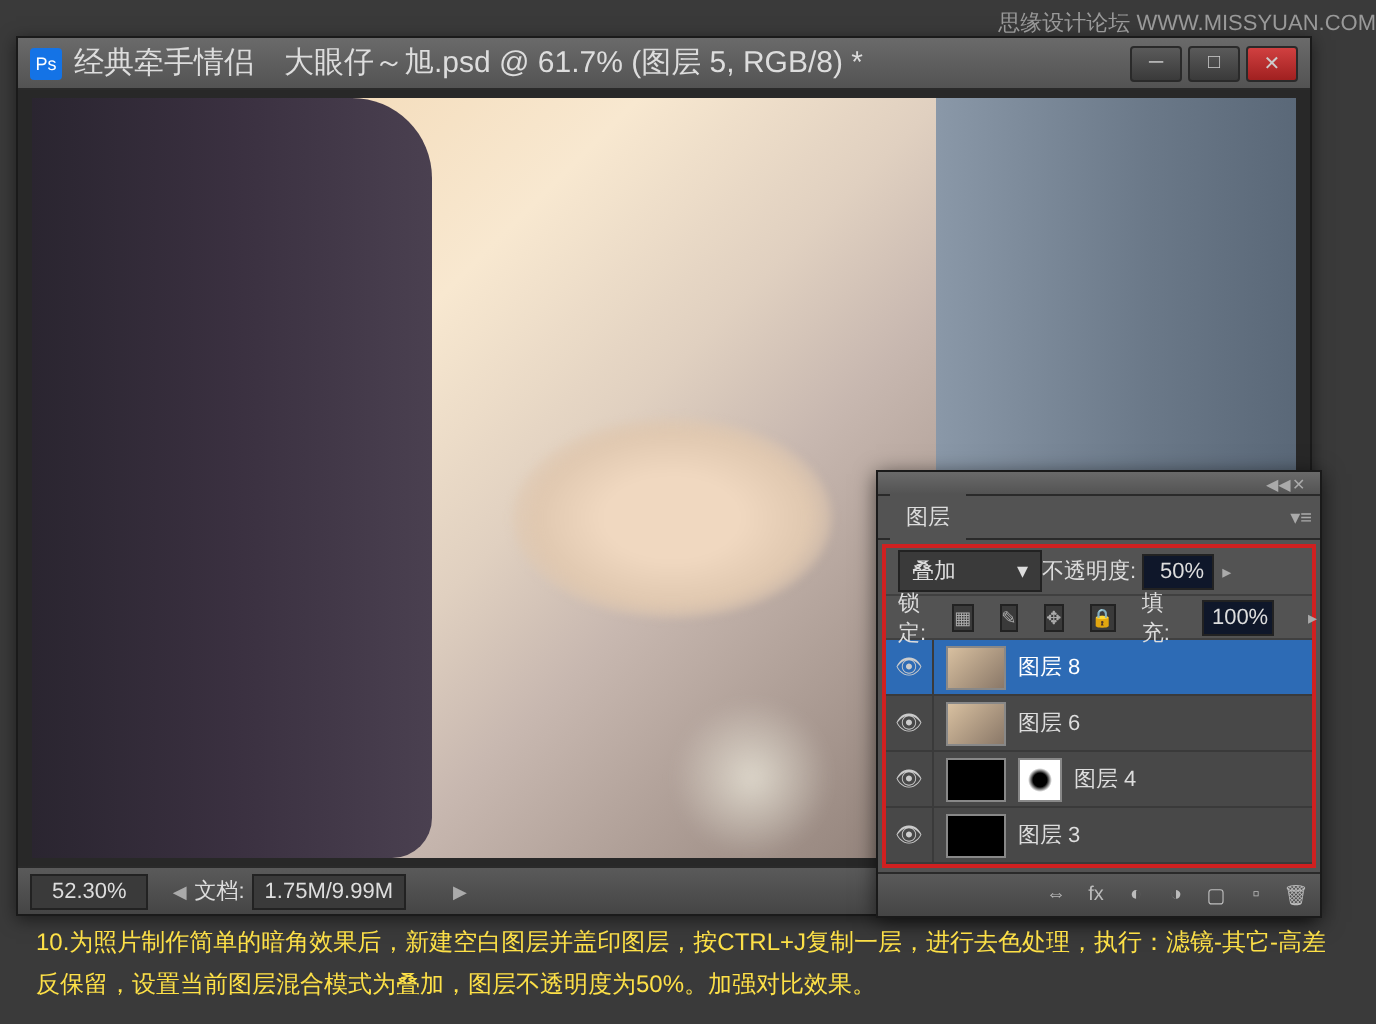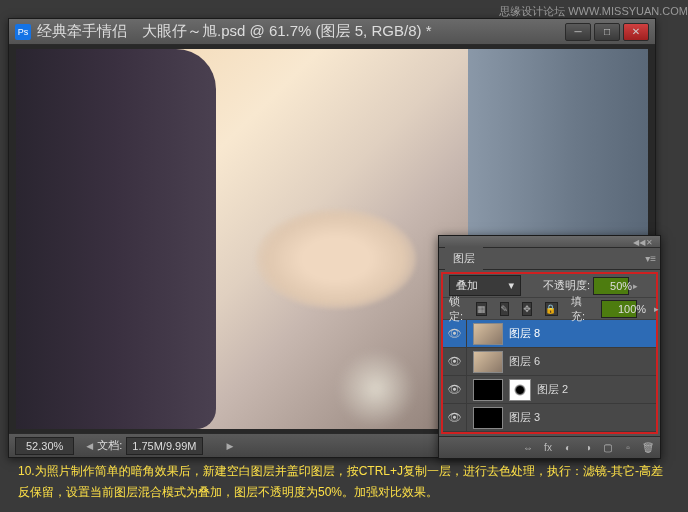--- a/index.html
+++ b/index.html
@@ -24,23 +24,23 @@
 .doc-label{margin-right:4px}
 .doc-info{background:#3a3a3a;border:1px solid #222;padding:2px 5px;margin-right:20px}
 .layers-panel{position:absolute;top:235px;left:438px;width:223px;background:#535353;border:1px solid #1a1a1a;box-shadow:0 2px 10px rgba(0,0,0,.6)}
 .panel-header{height:12px;background:linear-gradient(#6a6a6a,#535353);border-bottom:1px solid #2a2a2a;display:flex;justify-content:flex-end;align-items:center;padding:0 4px;gap:3px}
 .hdr-icon{width:10px;height:8px;color:#aaa;font-size:8px;cursor:pointer}
 .tabs{height:22px;display:flex;align-items:center;padding-left:6px;border-bottom:1px solid #2a2a2a}
 .tab{color:#ddd;font-size:11px;padding:4px 8px;background:#535353}
 .tab-menu{margin-left:auto;margin-right:4px;color:#aaa;font-size:10px;cursor:pointer}
 .red-box{border:2px solid #d02020;margin:2px}
 .blend-row{height:24px;display:flex;align-items:center;padding:0 6px;font-size:11px;color:#ddd;border-bottom:1px solid #404040}
-.blend-select{background:#3a3a3a;border:1px solid #222;padding:2px 6px;width:72px;display:flex;justify-content:space-between;align-items:center;margin-right:22px}
+.blend-select{background:#3a3a3a;border:1px solid #222;padding:2px 6px;width:72px;display:flex;justify-content:space-between;align-items:center;margin-right:0}
 .opacity-label{margin-right:3px}
-.opacity-input{background:#4d7c0f;border:1px solid #222;padding:2px 16px;width:36px;text-align:right}
+.opacity-input{background:#0f172a;border:1px solid #222;padding:2px 4px;width:36px;text-align:right}
 .lock-row{height:22px;display:flex;align-items:center;padding:0 6px;font-size:11px;color:#ddd;border-bottom:1px solid #404040;gap:13px}
 .lock-icon{width:14px;height:14px;background:#3a3a3a;border:1px solid #222;font-size:9px;display:flex;align-items:center;justify-content:center;color:#aaa}
 .fill-label{margin-left:auto;margin-right:3px}
 .layers-list{background:#484848}
 .layer-row{height:28px;display:flex;align-items:center;border-bottom:1px solid #3a3a3a;font-size:11px;color:#ddd}
 .layer-row.sel{background:#2d6bb5;color:#fff}
 .eye{width:24px;height:28px;border-right:1px solid #3a3a3a;display:flex;align-items:center;justify-content:center;font-size:11px;color:#ccc;cursor:pointer}
 .thumb{width:30px;height:22px;margin:0 6px;border:1px solid #888}
 .thumb.img{background:linear-gradient(135deg,#d8c0a0,#8a7868)}
 .thumb.black{background:#000}
@@ -119,21 +119,21 @@
       </div>
       <div class="layer-row">
         <div class="eye">👁</div>
         <div class="thumb img"></div>
         <span>图层 6</span>
       </div>
       <div class="layer-row">
         <div class="eye">👁</div>
         <div class="thumb black"></div>
         <div class="mask"></div>
-        <span>图层 2</span>
+        <span>图层 4</span>
       </div>
       <div class="layer-row">
         <div class="eye">👁</div>
         <div class="thumb black"></div>
         <span>图层 3</span>
       </div>
     </div>
   </div>
   <div class="panel-footer">
     <div class="ftr-icon">⇔</div>

